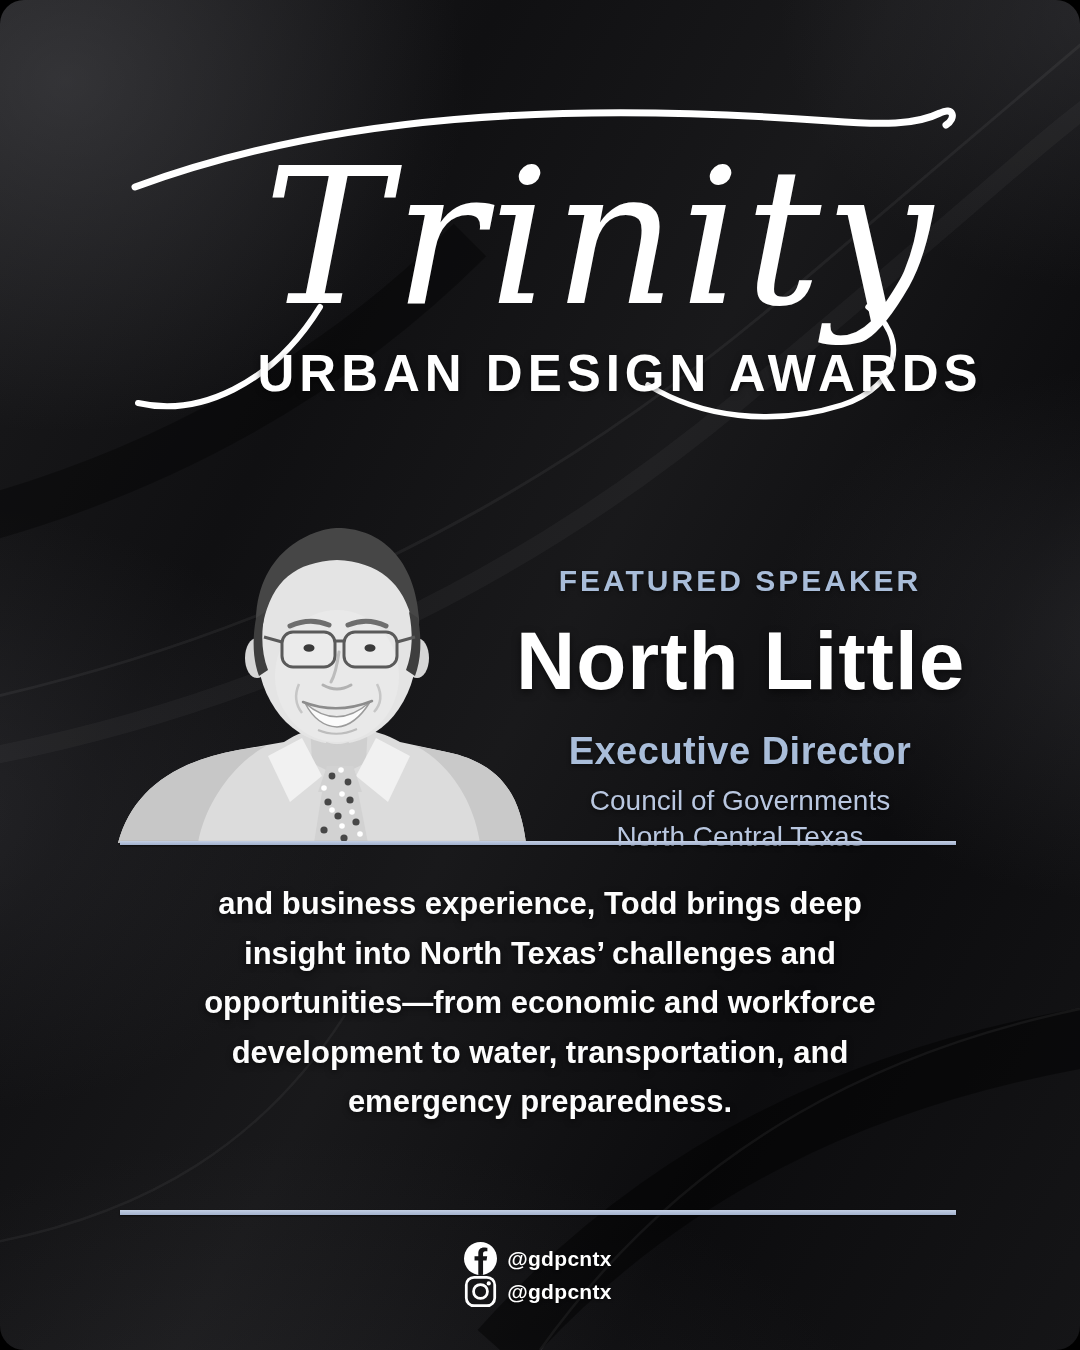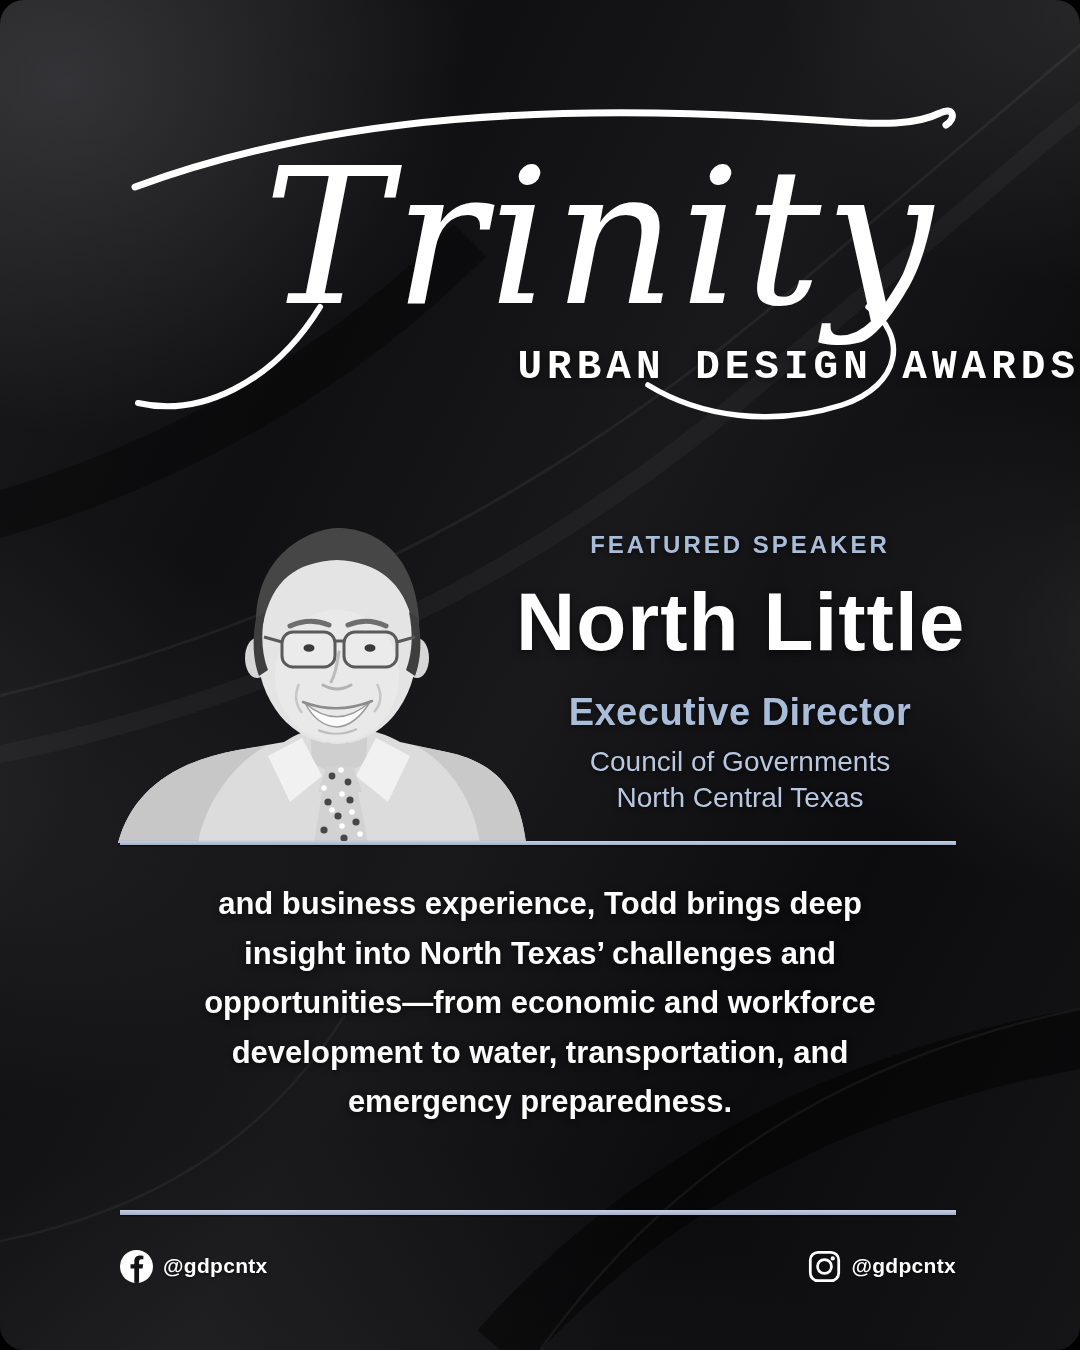--- a/index.html
+++ b/index.html
@@ -22,34 +22,34 @@
 
   
   .logo-svg{position:absolute;top:85px;left:0;width:1080px;height:350px;overflow:visible;}
   .logo-script{
     font-family:"DejaVu Serif", serif;
     font-style:italic;
     fill:#ffffff;
   }
   .logo-subtitle{
     position:absolute;top:344px;left:160px;width:920px;
-    text-align:right;
+    text-align:center;
     color:#fff;
-    font-size:41px;
+    font-size:51px;
     font-weight:bold;
     letter-spacing:5px;
     text-shadow:0 2px 6px rgba(0,0,0,.5);
-    font-family:Liberation Mono, monospace;
   }
 
   
   .speaker-col{position:absolute;left:516px;top:531px;width:448px;text-align:center;}
   .eyebrow{
-    color:#a9bdd9;font-size:24px;font-weight:bold;letter-spacing:3px;
+    color:#a9bdd9;font-size:30px;font-weight:bold;letter-spacing:3px;
     text-shadow:0 2px 4px rgba(0,0,0,.5);
+    margin-top:33px;
   }
   .speaker-name{
     margin-top:16px;
     color:#ffffff;font-size:82px;font-weight:bold;letter-spacing:1px;
     text-shadow:0 3px 8px rgba(0,0,0,.55);
     white-space:nowrap;
   }
   .speaker-title{
     margin-top:22px;
     color:#a9bdd9;font-size:38px;font-weight:bold;letter-spacing:.5px;
@@ -72,21 +72,21 @@
   .divider.top{top:841px;}
   .divider.bottom{top:1210px;height:5px;}
 
   
   .bio{position:absolute;left:120px;top:879px;width:840px;text-align:center;
     color:#fdfdfd;font-size:31px;font-weight:bold;line-height:49.5px;
     text-shadow:0 2px 6px rgba(0,0,0,.6);}
 
   
   .footer{position:absolute;left:120px;right:124px;top:1242px;height:48px;
-    display:flex;justify-content:space-between;align-items:center;}
+    display:flex;justify-content:space-between;align-items:center;flex-direction:column;}
   .soc-item{display:flex;align-items:center;gap:10px;}
   .soc-icon{width:33px;height:33px;flex:0 0 auto;display:block;}
   .soc-label{color:#fff;font-size:21px;font-weight:bold;letter-spacing:.3px;
     text-shadow:0 1px 3px rgba(0,0,0,.6);}
 </style>
 </head>
 <body>
 
 <div class="poster">
 

